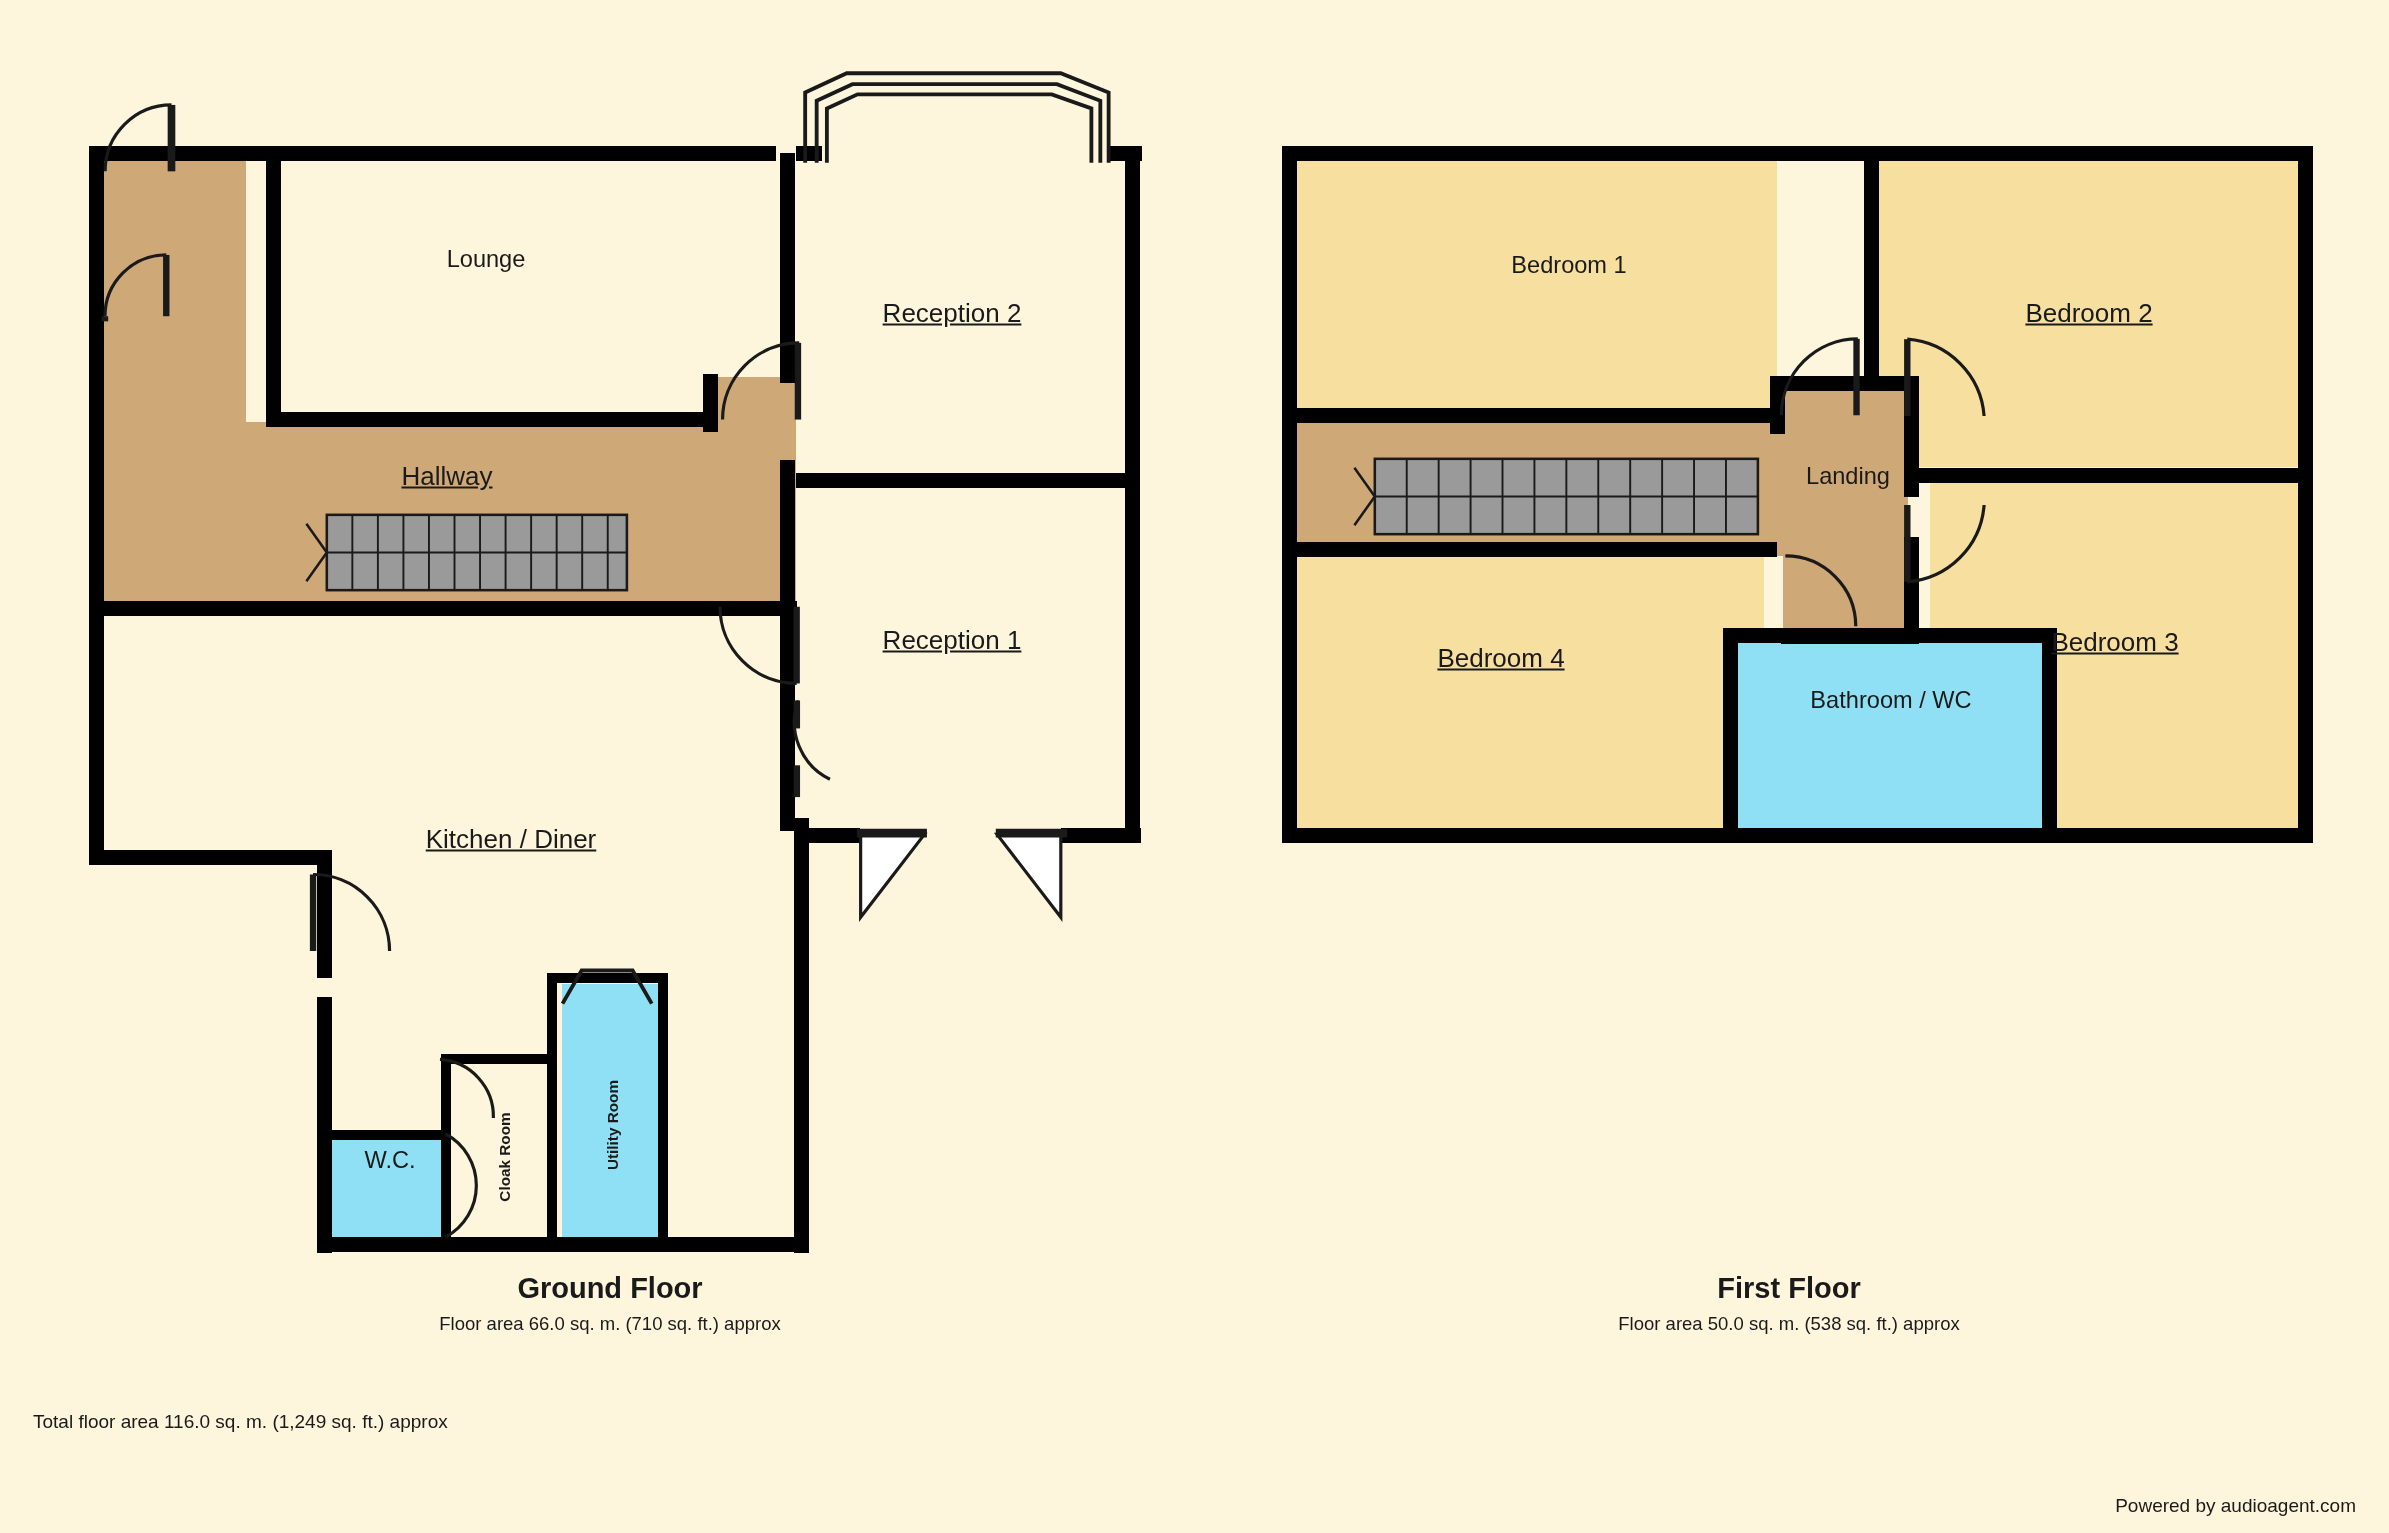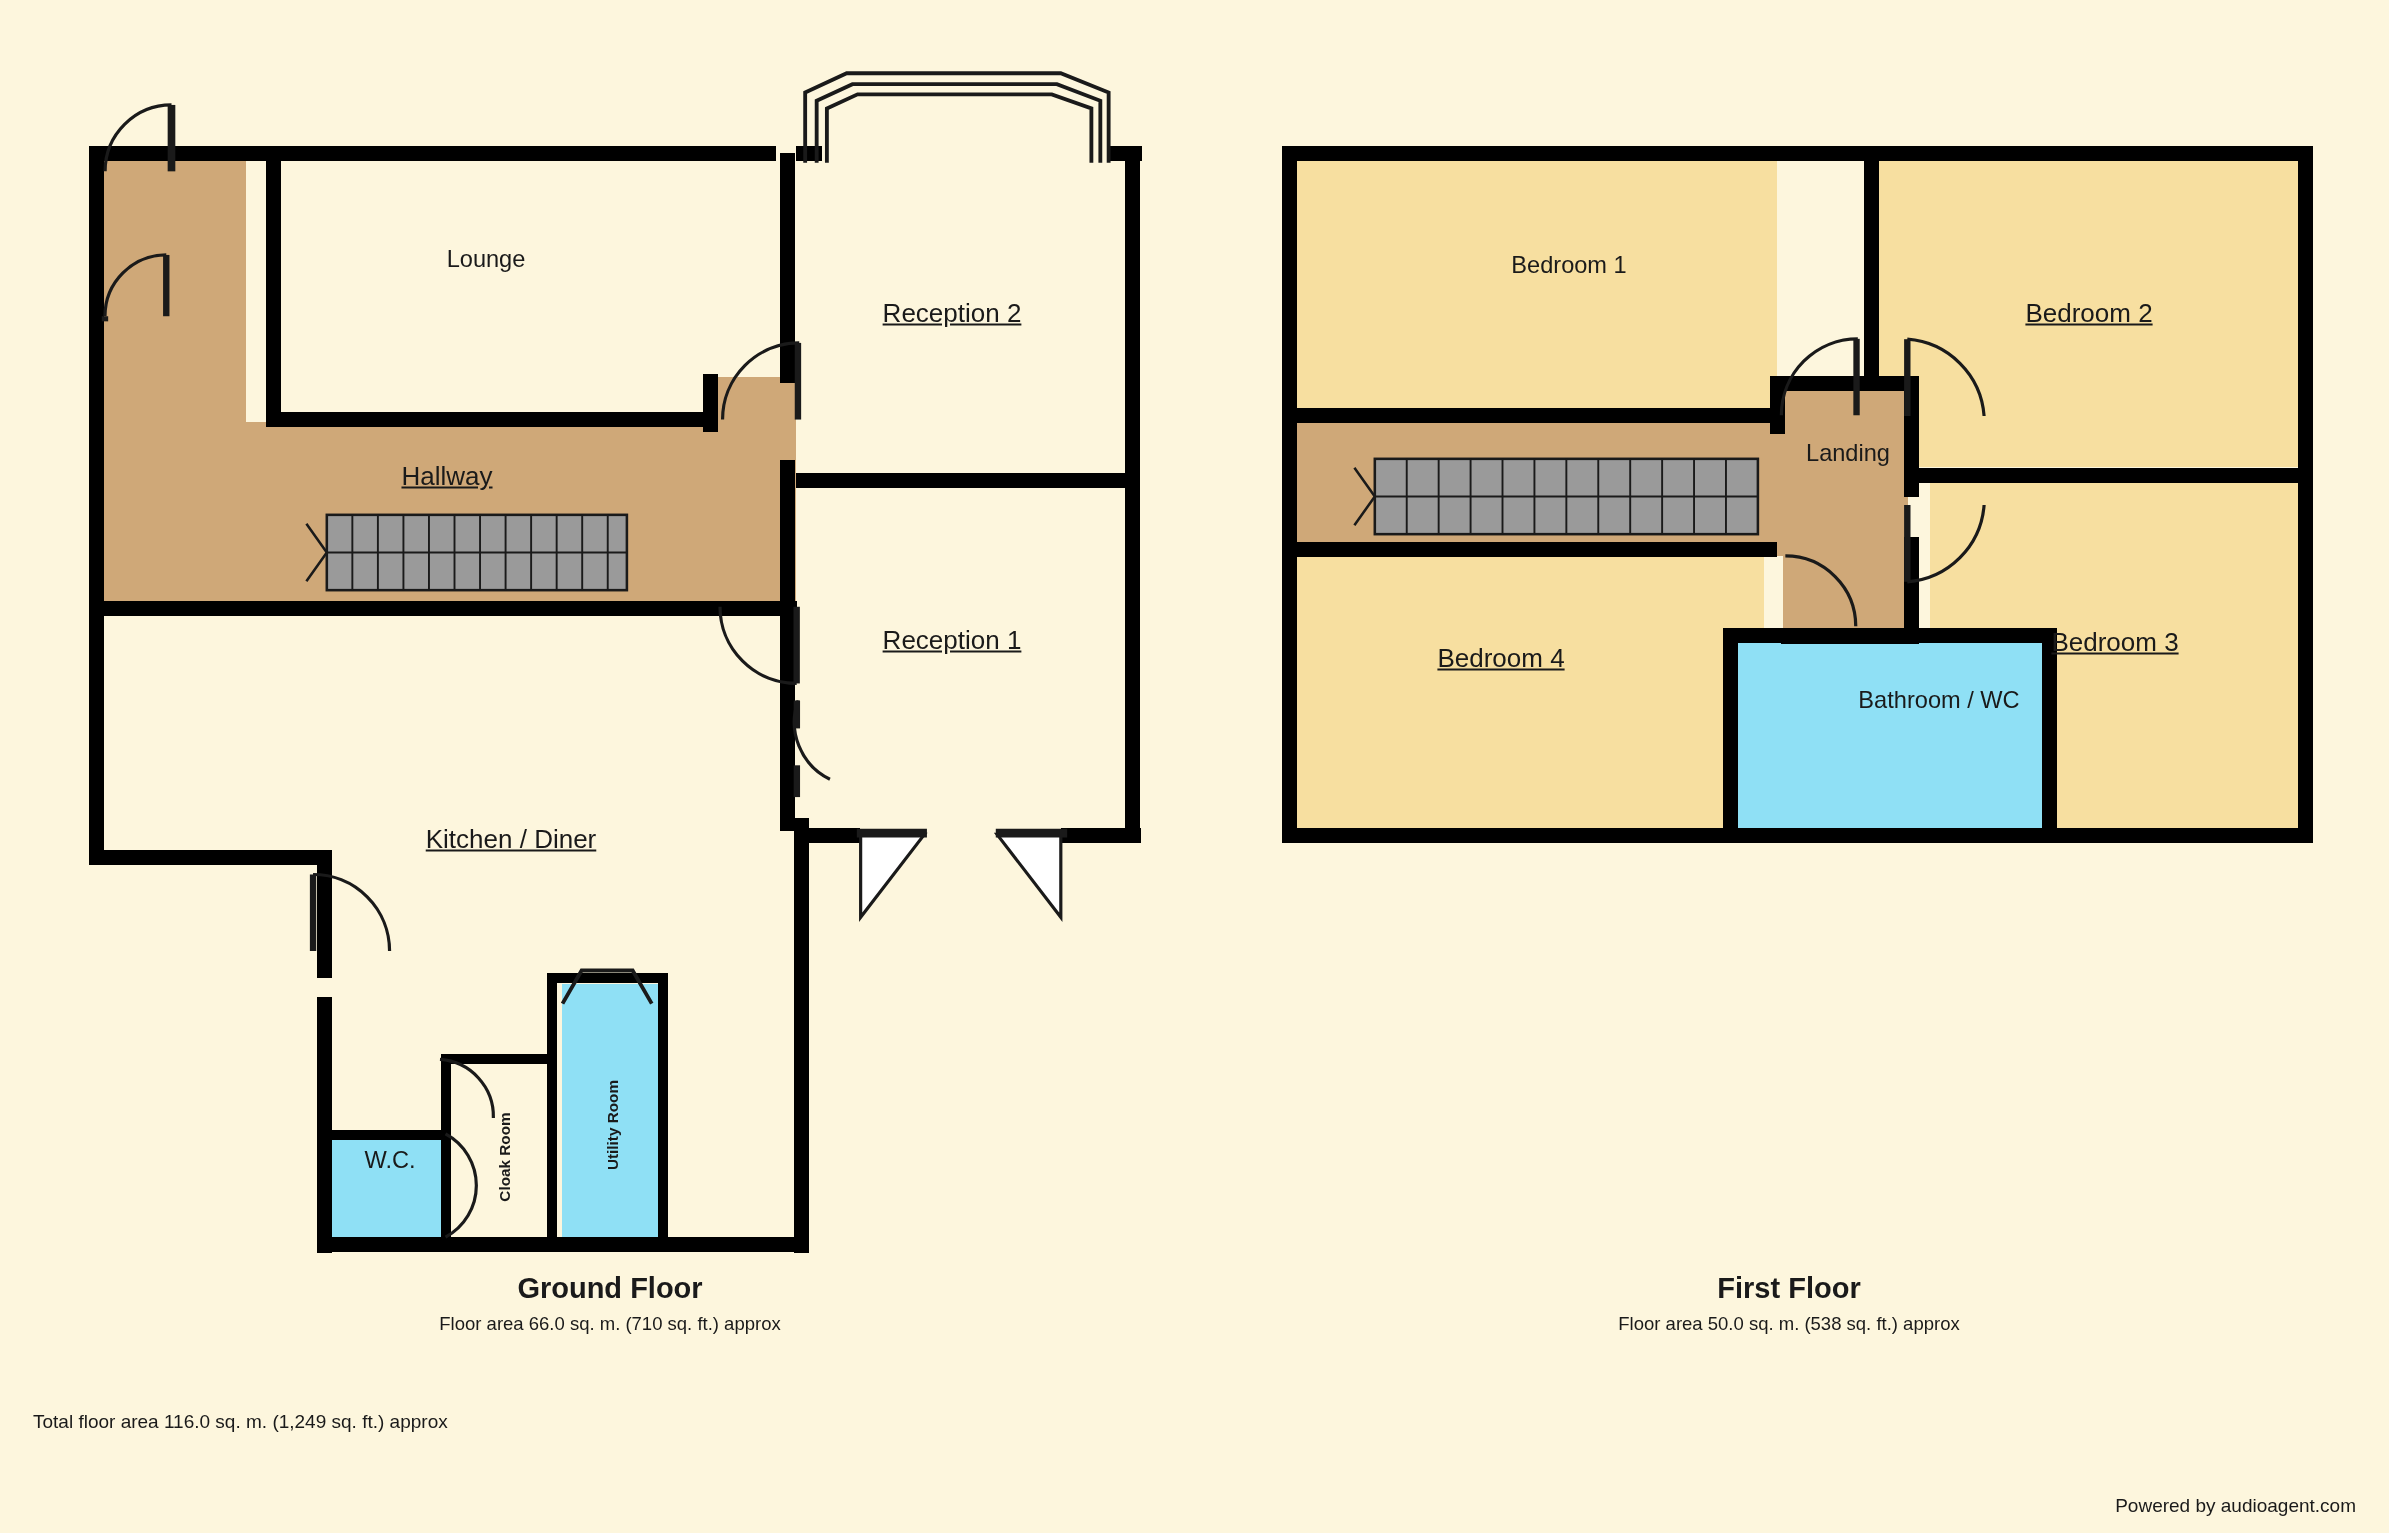--- a/index.html
+++ b/index.html
@@ -297,23 +297,23 @@
         <line x1="492" y1="6" x2="492" y2="124"></line>
         <line x1="542" y1="6" x2="542" y2="124"></line>
         <line x1="592" y1="6" x2="592" y2="124"></line>
         <line x1="42" y1="65" x2="642" y2="65"></line>
       </g>
       <path d="M10,110 L42,65 L10,20" fill="none" stroke="#1a1a1a" stroke-width="4"></path>
     </svg>
 
     <div class="room-label" style="left:304px;top:265px;transform:translate(-50%,-50%);">Bedroom 1</div>
     <div class="room-label big" style="left:824px;top:313px;transform:translate(-50%,-50%);">Bedroom 2</div>
-    <div class="room-label" style="left:583px;top:453px;transform:translate(-50%,-50%);text-align:right;">Landing</div>
+    <div class="room-label" style="left:583px;top:476px;transform:translate(-50%,-50%);text-align:right;">Landing</div>
     <div class="room-label big" style="left:236px;top:658px;transform:translate(-50%,-50%);">Bedroom 4</div>
-    <div class="room-label" style="left:626px;top:700px;transform:translate(-50%,-50%);margin-left:48px;">Bathroom / WC</div>
+    <div class="room-label" style="left:626px;top:700px;transform:translate(-50%,-50%);">Bathroom / WC</div>
     <div class="room-label big" style="left:850px;top:642px;transform:translate(-50%,-50%);">Bedroom 3</div>
 
     <div class="floor-title" style="left:524px;top:1272px;transform:translateX(-50%);">First Floor</div>
     <div class="floor-sub" style="left:524px;top:1313px;transform:translateX(-50%);">Floor area 50.0 sq. m. (538 sq. ft.) approx</div>
   </div>
 
   <div class="footer-line" style="left:33px;top:1411px;">Total floor area 116.0 sq. m. (1,249 sq. ft.) approx</div>
   <div class="powered" style="top:1495px;">Powered by audioagent.com</div>
 
 </div>

